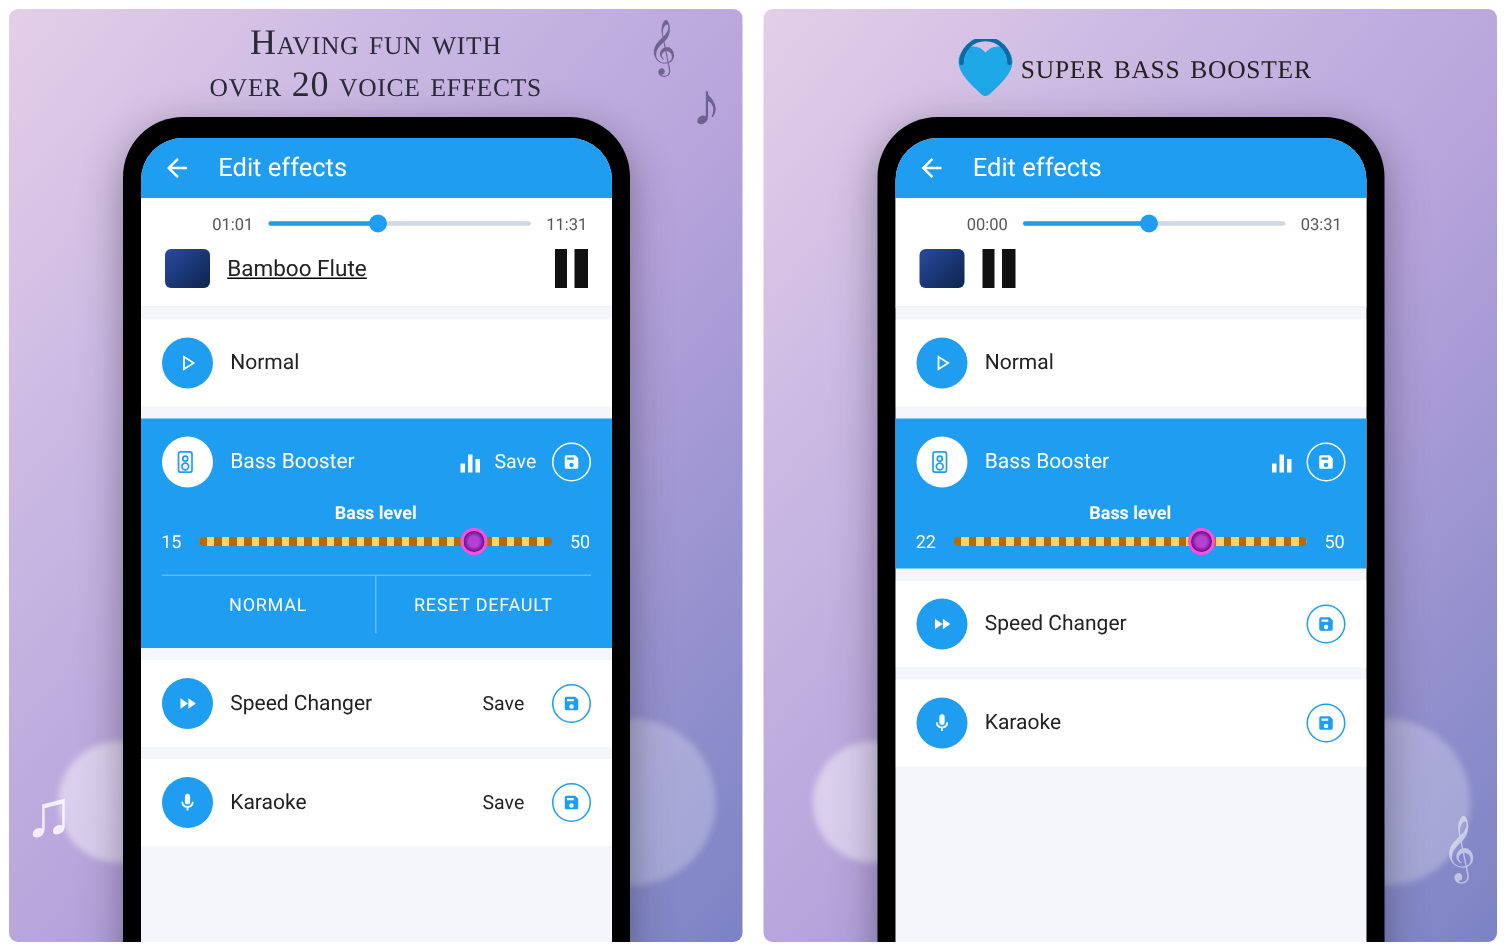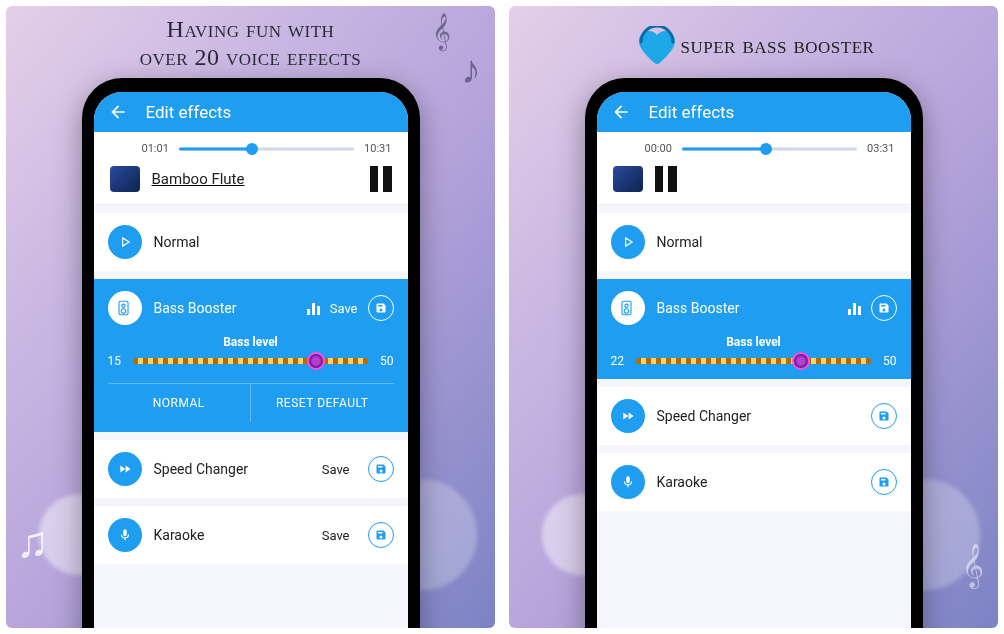--- a/index.html
+++ b/index.html
@@ -91,20 +91,21 @@
     font-size:17px;
   }
   .back-arrow{width:20px;height:20px;}
   .player{
     background:#fff;
     padding:10px 16px 12px;
     border-bottom:1px solid #eee;
   }
   .seek-row{
     display:flex;
+    align-items:center;
     gap:10px;
     font-size:11px;
     color:#555;
     padding-left:32px;
   }
   .seek{
     flex:1;height:14px;position:relative;
   }
   .seek-track{
     position:absolute;top:50%;left:0;right:0;height:3px;
@@ -207,21 +208,21 @@
         <span>Edit effects</span>
       </div>
       <div class="player">
         <div class="seek-row">
           <span>01:01</span>
           <div class="seek">
             <div class="seek-track"></div>
             <div class="seek-fill" style="width:42%;"></div>
             <div class="seek-thumb" style="left:42%;"></div>
           </div>
-          <span>10:31</span>
+          <span>11:31</span>
         </div>
         <div class="track-row">
           <div class="track-art"></div>
           <div class="track-name">Bamboo Flute</div>
           <div class="pause">
                 <span></span>
                 <span></span>
               </div>
         </div>
       </div>

